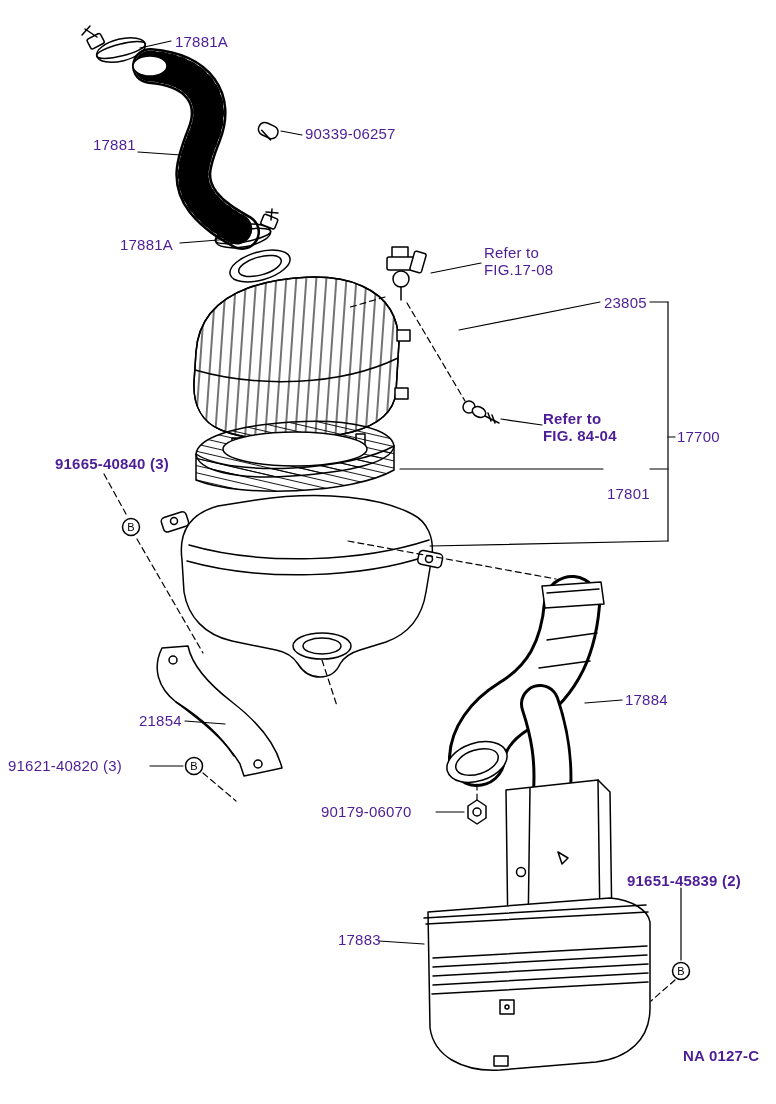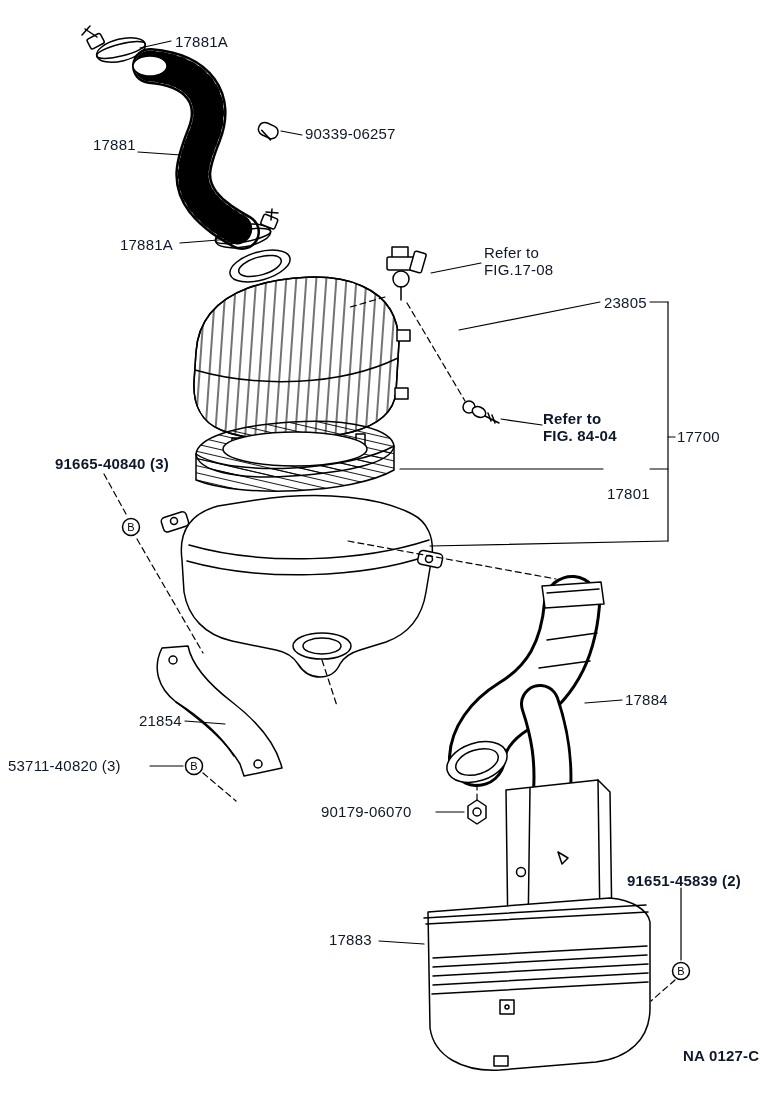--- a/index.html
+++ b/index.html
@@ -3,21 +3,21 @@
 <meta charset="utf-8">
 <style>
   html,body{margin:0;padding:0;background:#ffffff;}
   .stage{
     position:relative;width:776px;height:1104px;background:#ffffff;
     font-family:"Liberation Sans",sans-serif;color:#000;overflow:hidden;
   }
   .stage svg{position:absolute;left:0;top:0;}
   .lbl{
     position:absolute;font-size:15px;line-height:17px;
-    white-space:pre-line;letter-spacing:.2px;color:#0f172a;
+    white-space:pre-line;letter-spacing:.2px;color:#4c1d95;
   }
   .lbl.b{font-weight:bold;}
 </style>
 </head>
 <body>
 
 <div class="stage">
 
 <svg width="776" height="1104" viewBox="0 0 776 1104">
   <defs>
@@ -220,20 +220,20 @@
   <div class="lbl" style="left:120px;top:236px">17881A</div>
   <div class="lbl" style="left:484px;top:244px">Refer to
 FIG.17-08</div>
   <div class="lbl" style="left:604px;top:294px">23805</div>
   <div class="lbl b" style="left:543px;top:410px">Refer to
 FIG. 84-04</div>
   <div class="lbl" style="left:677px;top:428px">17700</div>
   <div class="lbl" style="left:607px;top:485px">17801</div>
   <div class="lbl b" style="left:55px;top:455px">91665-40840 (3)</div>
   <div class="lbl" style="left:139px;top:712px">21854</div>
-  <div class="lbl" style="left:8px;top:757px">53711-40820 (3)</div>
+  <div class="lbl" style="left:8px;top:757px">91621-40820 (3)</div>
   <div class="lbl" style="left:625px;top:691px">17884</div>
   <div class="lbl" style="left:321px;top:803px">90179-06070</div>
   <div class="lbl b" style="left:627px;top:872px">91651-45839 (2)</div>
-  <div class="lbl" style="left:329px;top:931px">17883</div>
+  <div class="lbl" style="left:338px;top:931px">17883</div>
   <div class="lbl b" style="left:683px;top:1047px">NA 0127-C</div>
 
 </div>
 
 </body></html>

